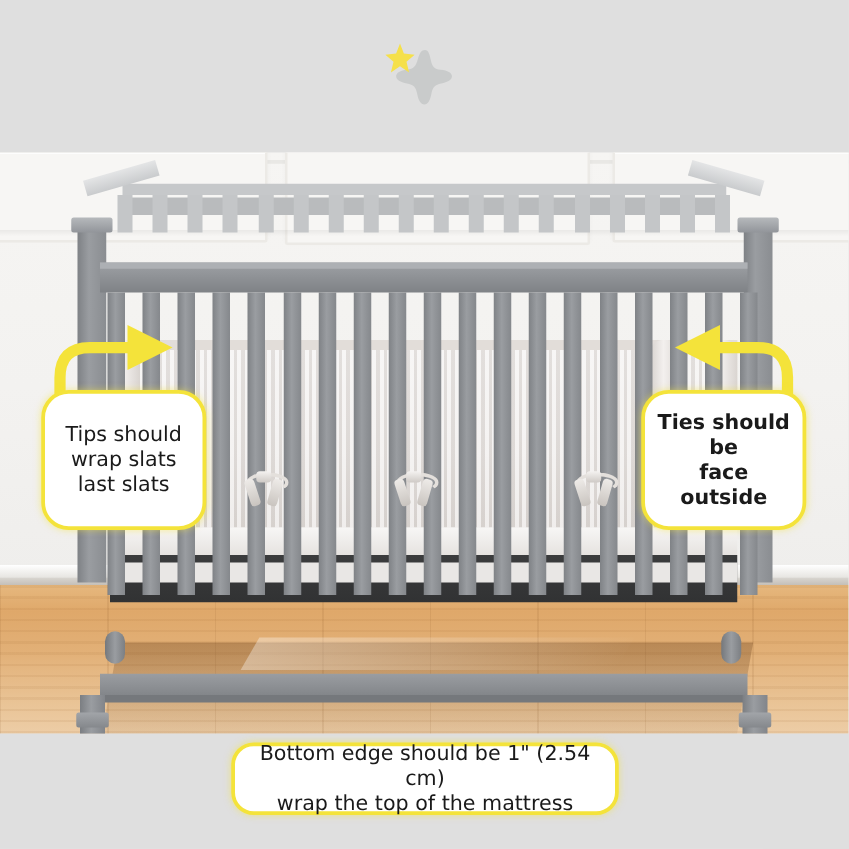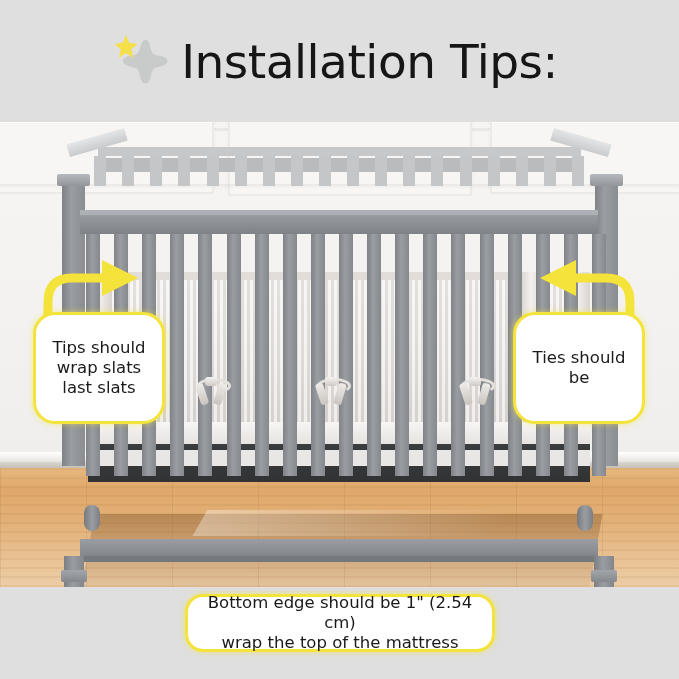--- a/index.html
+++ b/index.html
@@ -163,21 +163,21 @@
   
   .arrow{position:absolute;}
   .bubble{
     position:absolute;background:#ffffff;border:3px solid #f4e33a;
     border-radius:22px;box-shadow:0 0 6px rgba(244,227,58,.55);
     display:flex;align-items:center;justify-content:center;text-align:center;
     color:#1a1a1a;line-height:1.22;
     font-family:"DejaVu Sans","Liberation Sans",sans-serif;
   }
   .bubble-left{left:33px;top:312px;width:132px;height:112px;font-size:16.5px;padding:0 6px;box-sizing:border-box;}
-  .bubble-right{left:513px;top:312px;width:132px;height:112px;font-size:16.5px;padding:0 6px;box-sizing:border-box;}
+  .bubble-right{left:513px;top:312px;width:132px;height:112px;font-size:16.5px;padding:0 6px;box-sizing:border-box;font-weight:bold;}
   .bubble-bottom{
     left:185px;top:594px;width:310px;height:58px;font-size:16.5px;border-radius:18px;
     padding:0 10px;box-sizing:border-box;
   }
 
   
   .footer{position:absolute;left:0;top:587px;width:679px;height:92px;background:#dfdfdf;}
 </style>
 </head>
 <body>
@@ -187,21 +187,20 @@
   <div class="header">
     <div class="header-inner">
       <div class="stars">
         <svg class="star-big" viewBox="0 0 100 100">
           <path fill="currentColor" d="M52 4 C58 4 60 12 62 22 C64 32 68 36 78 37 C90 38 97 42 97 48 C97 54 90 58 79 60 C69 62 65 66 63 76 C61 88 57 95 51 95 C45 95 41 88 39 77 C37 66 33 62 22 60 C11 58 4 54 4 48 C4 42 11 38 22 37 C33 36 37 31 40 20 C43 9 46 4 52 4 Z"></path>
         </svg>
         <svg class="star-small" viewBox="0 0 100 100">
           <path fill="currentColor" d="M50 3 L62 34 L95 38 L70 59 L78 92 L50 73 L22 92 L30 59 L5 38 L38 34 Z"></path>
         </svg>
       </div>
-      <div class="header-title">Installation Tips:</div>
     </div>
   </div>
 
   <div class="photo">
 
     <div class="wall">
       <div class="wainscot-top"></div>
       <div class="panel p1"></div>
       <div class="panel p2"></div>
       <div class="panel p3"></div>
@@ -349,20 +348,21 @@
     <div>
       <div>Tips should</div>
       <div>wrap slats</div>
       <div>last slats</div>
     </div>
   </div>
 
   <div class="bubble bubble-right">
     <div>
       <div>Ties should be</div>
+      <div>face outside</div>
     </div>
   </div>
 
   <div class="footer"></div>
 
   <div class="bubble bubble-bottom">
     <div>
       <div>Bottom edge should be 1" (2.54 cm)</div>
       <div>wrap the top of the mattress</div>
     </div>

